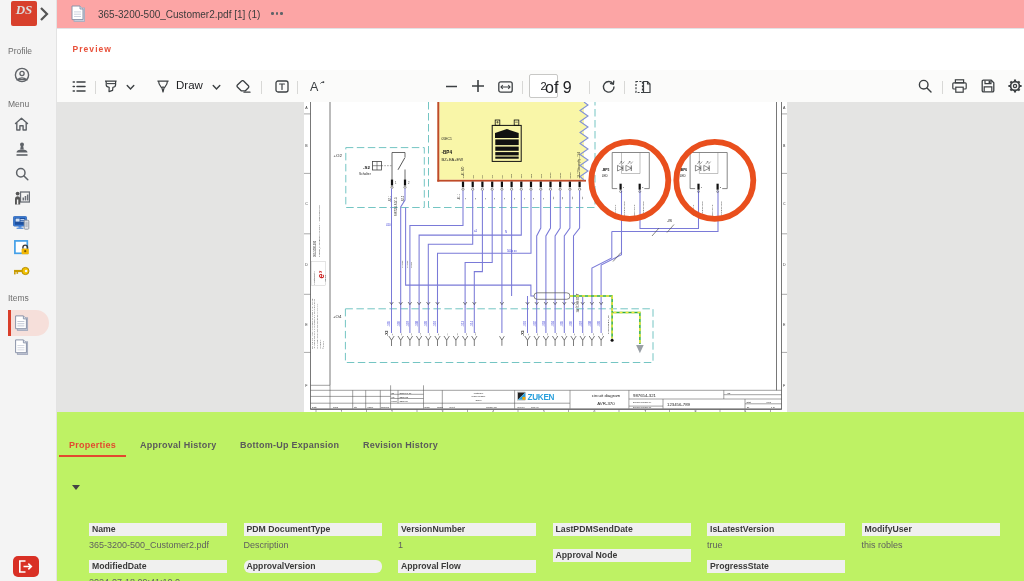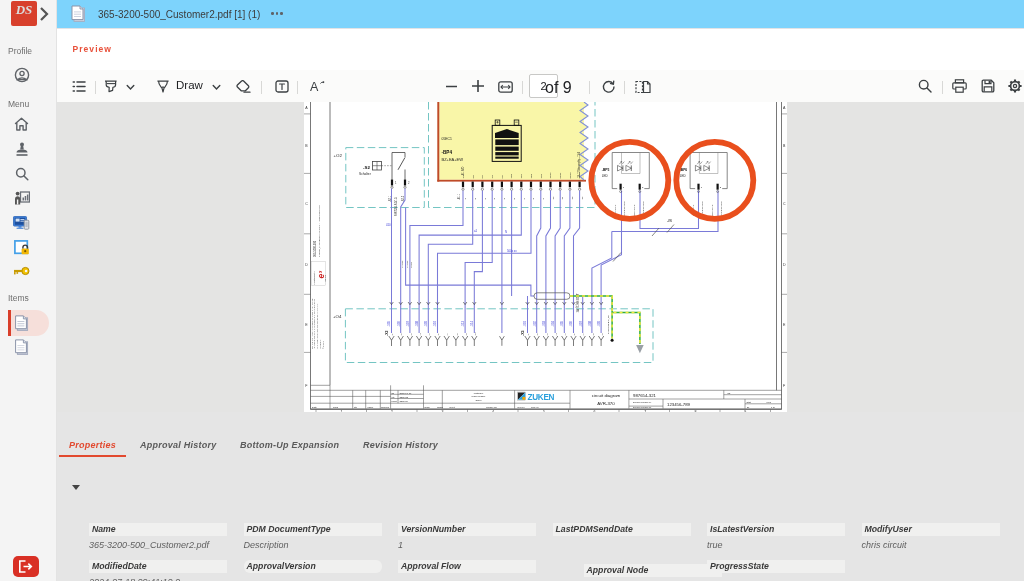--- a/index.html
+++ b/index.html
@@ -6,25 +6,25 @@
   html,body { width:1024px; height:581px; overflow:hidden; background:#fff;
     font-family:"Liberation Sans", sans-serif; }
   #app { position:relative; width:1024px; height:581px; }
   .abs { position:absolute; }
   
   #sidebar { position:absolute; left:0; top:0; width:57px; height:581px;
     background:#f4f4f4; border-right:1px solid #e3e3e3; }
   .sblabel { position:absolute; left:8px; font-size:8.5px; color:#6d6d6d; }
   
   #header { position:absolute; left:57px; top:0; width:967px; height:29px;
-    background:#7dd3fc; border-bottom:1px solid #e2e3e6; }
+    background:#fca5a5; border-bottom:1px solid #e2e3e6; }
   #tabrow { position:absolute; left:57px; top:29px; width:967px; height:41px; background:#fff; }
   #toolbar { position:absolute; left:57px; top:70px; width:967px; height:32px; background:#fbfbfa; }
   #viewer { position:absolute; left:57px; top:102px; width:967px; height:310px; background:#e4e4e3; }
-  #panel { position:absolute; left:57px; top:412px; width:967px; height:169px; background:#e5e5e5;font-style:italic; }
+  #panel { position:absolute; left:57px; top:412px; width:967px; height:169px; background:#bef264; }
   .tbdiv { position:absolute; top:80px; width:1px; height:13px; background:#d8d8d6; }
   .red { color:#e8503a; }
   .lbl { position:absolute; height:13px; background:#f0f0ef; font-size:8.7px;
     font-weight:bold; color:#3a3a3a; line-height:13px; padding-left:3px; width:138px; }
   .val { position:absolute; font-size:9px; color:#5f5f5f; }
 </style>
 </head>
 <body>
 <div id="app">
   <div id="viewer"></div>
@@ -622,23 +622,23 @@
     <div class="lbl" style="left:186.5px;top:111px;">PDM DocumentType</div>
     <div class="lbl" style="left:341px;top:111px;">VersionNumber</div>
     <div class="lbl" style="left:495.5px;top:111px;">LastPDMSendDate</div>
     <div class="lbl" style="left:650px;top:111px;">IsLatestVersion</div>
     <div class="lbl" style="left:804.5px;top:111px;">ModifyUser</div>
 
     <div class="val" style="left:32px;top:128px;">365-3200-500_Customer2.pdf</div>
     <div class="val" style="left:186.5px;top:128px;">Description</div>
     <div class="val" style="left:341px;top:128px;">1</div>
     <div class="val" style="left:650px;top:128px;">true</div>
-    <div class="val" style="left:804.5px;top:128px;">chris circuit</div>
+    <div class="val" style="left:804.5px;top:128px;">this robles</div>
 
     <div class="lbl" style="left:32px;top:147.5px;">ModifiedDate</div>
     <div class="lbl" style="left:186.5px;top:147.5px;border-radius:6px;">ApprovalVersion</div>
     <div class="lbl" style="left:341px;top:147.5px;">Approval Flow</div>
-    <div class="lbl" style="left:495.5px;top:152px;margin-left:31px;">Approval Node</div>
+    <div class="lbl" style="left:495.5px;top:137px;">Approval Node</div>
     <div class="lbl" style="left:650px;top:147.5px;">ProgressState</div>
 
     <div class="val" style="left:32px;top:165px;">2024-07-18 09:41:10.0</div>
   </div>
 </div>
 
 </body></html>

